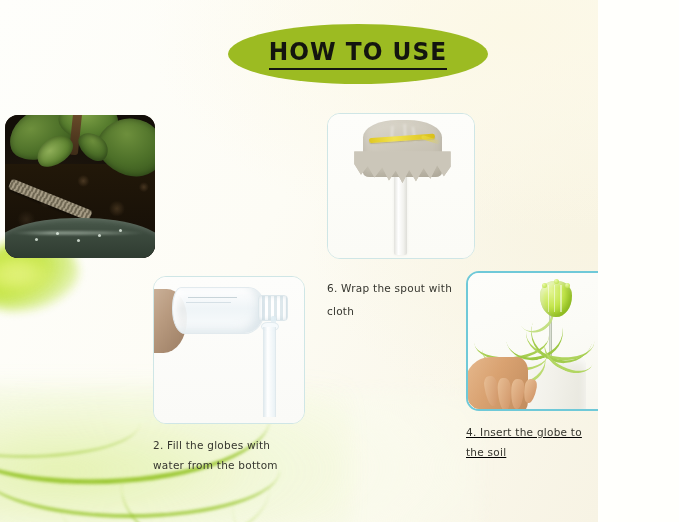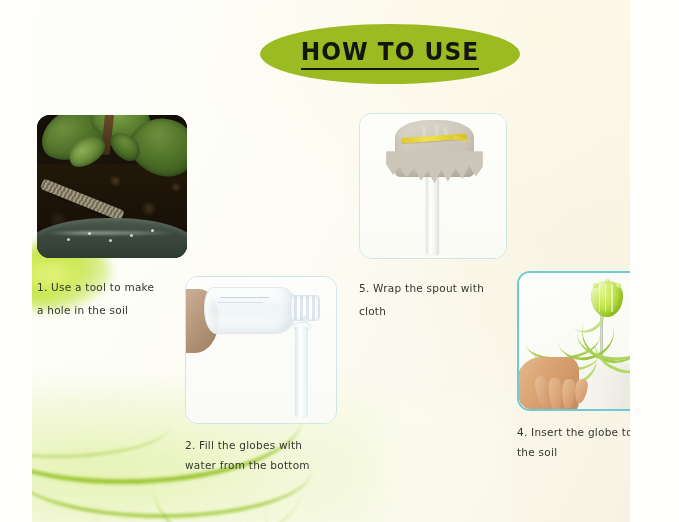--- a/index.html
+++ b/index.html
@@ -14,21 +14,20 @@
 
   #page {
     position: relative;
     width: 598px;
     height: 522px;
     overflow: hidden;
     background:
       radial-gradient(ellipse 520px 300px at 86% 6%, #fcf8e6 0%, rgba(252,248,230,0) 70%),
       radial-gradient(ellipse 400px 260px at 100% 46%, #f8f4e2 0%, rgba(248,244,226,0) 72%),
       linear-gradient(118deg, #fefefb 0%, #fdfcf5 44%, #faf7ea 78%, #f7f3e4 100%);
-    margin-left: 32px;
   }
 
   
   .deco { position: absolute; pointer-events: none; }
 
   .leaf-left {
     left: -26px; top: 236px;
     width: 104px; height: 74px;
     background: radial-gradient(ellipse at 34% 44%, #d4ec52 0%, #c2e43c 34%, rgba(186,225,60,0.55) 64%, rgba(210,235,120,0) 100%);
     border-radius: 60% 40% 48% 52% / 56% 60% 40% 44%;
@@ -131,21 +130,21 @@
   #step-2 { left: 153px; top: 276px; }
   #step-2 .photo { width: 152px; height: 148px; }
   #step-2 .caption { margin-top: 12px; width: 175px; line-height: 1.9; }
 
   
   #step-3 { left: 327px; top: 113px; }
   #step-3 .photo { width: 148px; height: 146px; }
   #step-3 .caption { margin-top: 18px; width: 160px; }
 
   
-  #step-4 { left: 485px; top: 271px; }
+  #step-4 { left: 466px; top: 271px; text-decoration: underline; }
   #step-4 .photo { width: 148px; height: 140px; }
   #step-4 .caption { margin-top: 12px; width: 160px; line-height: 1.9; }
 
   
   .p1-bg {
     position: absolute; inset: 0;
     background:
       radial-gradient(ellipse 120px 70px at 30% 60%, #2b2014 0%, #1b140c 55%, #130e08 100%),
       linear-gradient(#241a10, #17110a);
   }
@@ -389,22 +388,20 @@
       <div class="p1-leaf l5"></div>
       <div class="p1-tool"></div>
       <div class="p1-rim"></div>
       <div class="p1-rim-hi"></div>
       <div class="p1-drop" style="left:34%; bottom:16%;"></div>
       <div class="p1-drop" style="left:48%; bottom:11%;"></div>
       <div class="p1-drop" style="left:62%; bottom:15%;"></div>
       <div class="p1-drop" style="left:20%; bottom:12%;"></div>
       <div class="p1-drop" style="left:76%; bottom:18%;"></div>
     </div>
-    <div class="caption">1. Use a tool to make
-a hole in the soil</div>
   </div>
 
   <div class="step" id="step-2">
     <div class="photo framed">
       <div class="p2-bg"></div>
       <div class="p2-hand"></div>
       <div class="p2-bottle">
         <div class="p2-bottle-line"></div>
         <div class="p2-bottle-line2"></div>
       </div>
@@ -423,21 +420,21 @@
       <div class="p3-spout"></div>
       <div class="p3-cloth">
         <div class="p3-cloth-fold f1"></div>
         <div class="p3-cloth-fold f2"></div>
         <div class="p3-cloth-fold f3"></div>
       </div>
       <div class="p3-cloth-skirt"></div>
       <div class="p3-tie"></div>
       <div class="p3-tie-tail"></div>
     </div>
-    <div class="caption">5. Wrap the spout with
+    <div class="caption">6. Wrap the spout with
 cloth</div>
   </div>
 
   <div class="step" id="step-4">
     <div class="photo framed-strong">
       <div class="p4-bg"></div>
       <div class="p4-pot"></div>
       <div class="p4-globe-stem"></div>
       <div class="p4-blade g1"></div>
       <div class="p4-blade g2"></div>

